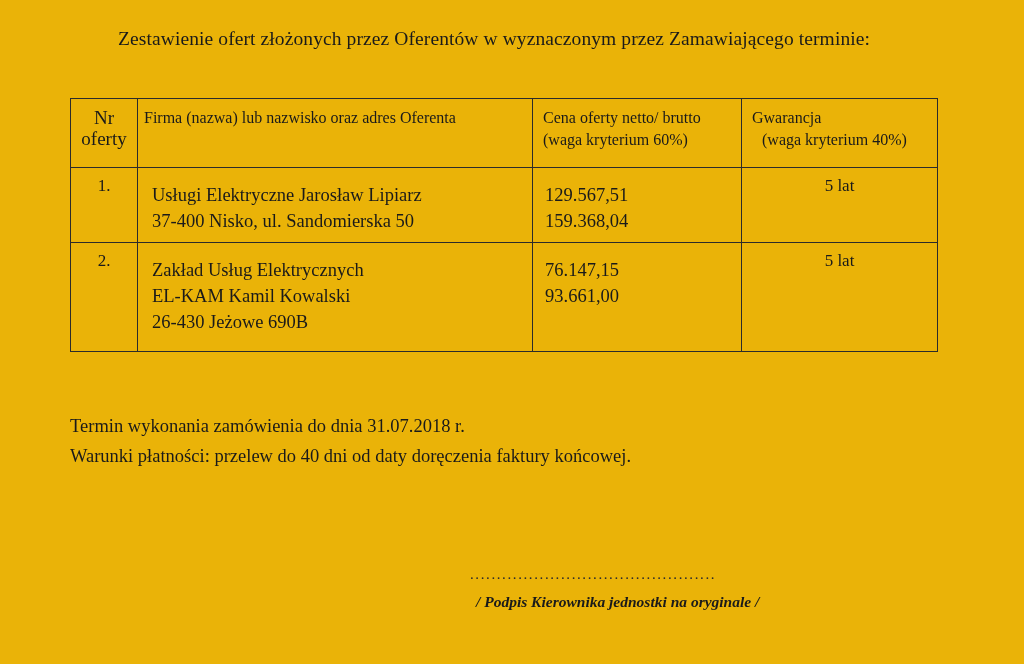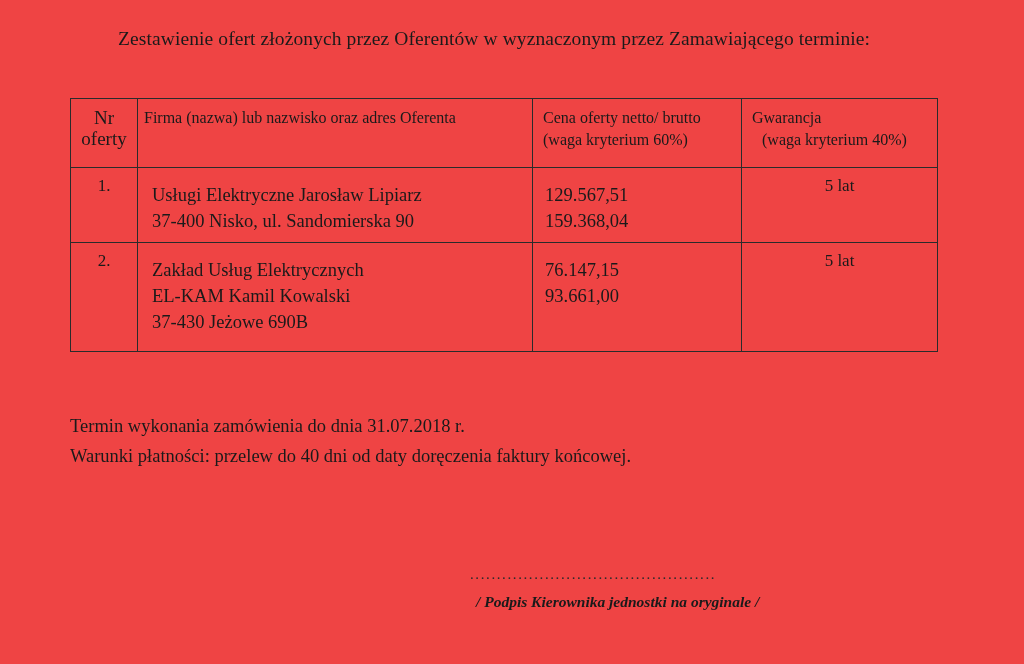--- a/index.html
+++ b/index.html
@@ -11,21 +11,21 @@
     width: 1024px;
     height: 664px;
     position: relative;
     font-family: "Liberation Serif", "DejaVu Serif", serif;
     color: #1a1a1a;
     overflow: hidden;
   }
   .page {
     position: absolute;
     inset: 0;
-    background: #ef4444;
+    background: #eab308;
   }
 
   
   .doc-title {
     position: absolute;
     left: 118px;
     top: 26px;
     font-size: 19.5px;
     line-height: 26px;
     white-space: nowrap;
@@ -188,39 +188,39 @@
             <span class="hdr-sub-indent">(waga kryterium 40%)</span>
           </div>
         </td>
       </tr>
 
       <tr class="row1">
         <td class="nr-cell">1.</td>
         <td>
           <div class="firm-cell">
             <span class="line">Usługi Elektryczne Jarosław Lipiarz</span>
-            <span class="line">37-400 Nisko, ul. Sandomierska 90</span>
+            <span class="line">37-400 Nisko, ul. Sandomierska 50</span>
           </div>
         </td>
         <td>
           <div class="price-cell">
             <span class="line">129.567,51</span>
             <span class="line">159.368,04</span>
           </div>
         </td>
         <td class="warranty-cell">5 lat</td>
       </tr>
 
       <tr class="row2">
         <td class="nr-cell">2.</td>
         <td>
           <div class="firm-cell">
             <span class="line">Zakład Usług Elektrycznych</span>
             <span class="line">EL-KAM Kamil Kowalski</span>
-            <span class="line">37-430 Jeżowe 690B</span>
+            <span class="line">26-430 Jeżowe 690B</span>
           </div>
         </td>
         <td>
           <div class="price-cell">
             <span class="line">76.147,15</span>
             <span class="line">93.661,00</span>
           </div>
         </td>
         <td class="warranty-cell">5 lat</td>
       </tr>

